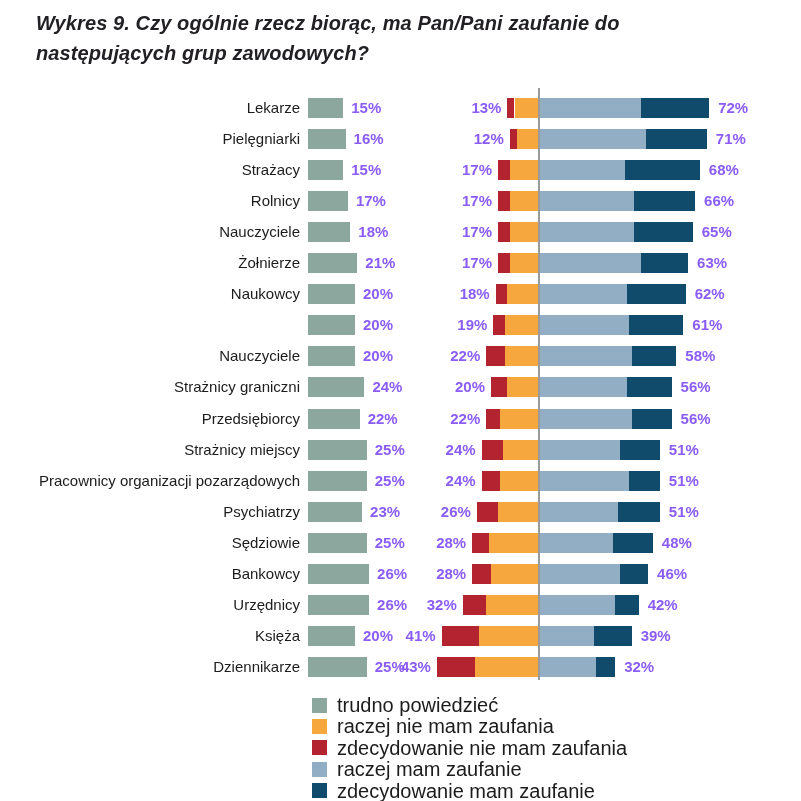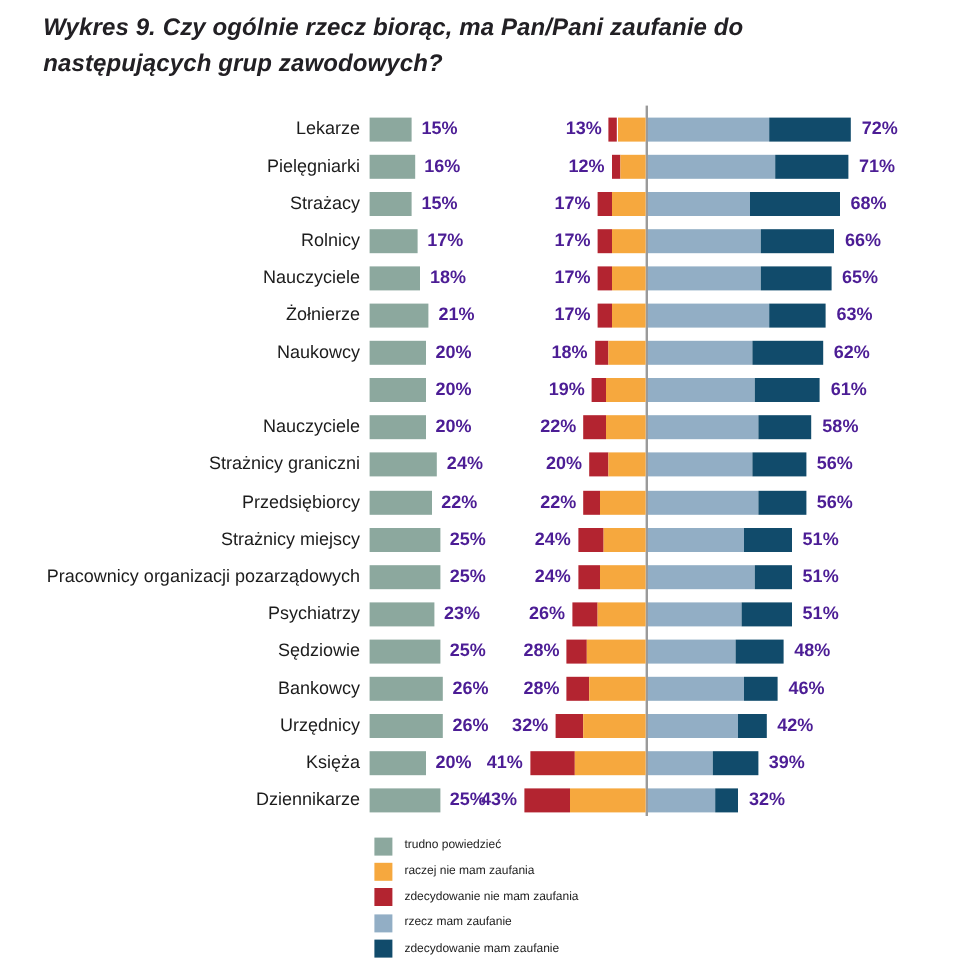--- a/index.html
+++ b/index.html
@@ -15,28 +15,28 @@
   #chart { position:absolute; left:0; top:88px; width:801px; height:600px; }
   .row { position:absolute; left:0; width:801px; height:20px; }
   .prof-label {
     position:absolute; left:0; top:0; width:300px; height:20px;
     text-align:right; font-size:15px; font-weight:500; color:#1c1c1c; line-height:20px;
     white-space:nowrap;
   }
   .bar { position:absolute; top:0; height:20px; z-index:2; }
   .val {
     position:absolute; top:0; height:20px; line-height:20px;
-    font-size:15px; font-weight:600; color:#4c1d95; white-space:nowrap; z-index:3;
+    font-size:15px; font-weight:600; color:#8b5cf6; white-space:nowrap; z-index:3;
   }
   .val-neg { text-align:right; }
   .divider { position:absolute; width:2px; z-index:1; }
   #legend { position:absolute; left:312px; top:697px; }
   .legend-item { position:absolute; left:0; height:16px; display:flex; align-items:center; }
   .legend-swatch { width:15px; height:15px; margin-right:10px; flex:0 0 15px; }
-  .legend-label { font-size:10px; color:#1c1c1c; line-height:16px; white-space:nowrap; }
+  .legend-label { font-size:20px; color:#1c1c1c; line-height:16px; white-space:nowrap; }
 </style>
 </head>
 <body>
 
 <div class="page">
   <div class="title">
     <div>Wykres 9. Czy ogólnie rzecz biorąc, ma Pan/Pani zaufanie do</div>
     <div>następujących grup zawodowych?</div>
   </div>
   <div id="chart">
@@ -258,20 +258,20 @@
       <div class="legend-item" style="top: 21.4px;">
         <div class="legend-swatch" style="background: rgb(246, 168, 62);"></div>
         <span class="legend-label">raczej nie mam zaufania</span>
       </div>
       <div class="legend-item" style="top: 42.8px;">
         <div class="legend-swatch" style="background: rgb(179, 36, 48);"></div>
         <span class="legend-label">zdecydowanie nie mam zaufania</span>
       </div>
       <div class="legend-item" style="top: 64.2px;">
         <div class="legend-swatch" style="background: rgb(146, 174, 197);"></div>
-        <span class="legend-label">rzecz mam zaufanie</span>
+        <span class="legend-label">raczej mam zaufanie</span>
       </div>
       <div class="legend-item" style="top: 85.6px;">
         <div class="legend-swatch" style="background: rgb(17, 75, 107);"></div>
         <span class="legend-label">zdecydowanie mam zaufanie</span>
       </div>
     </div>
 </div>
 
 </body></html>

